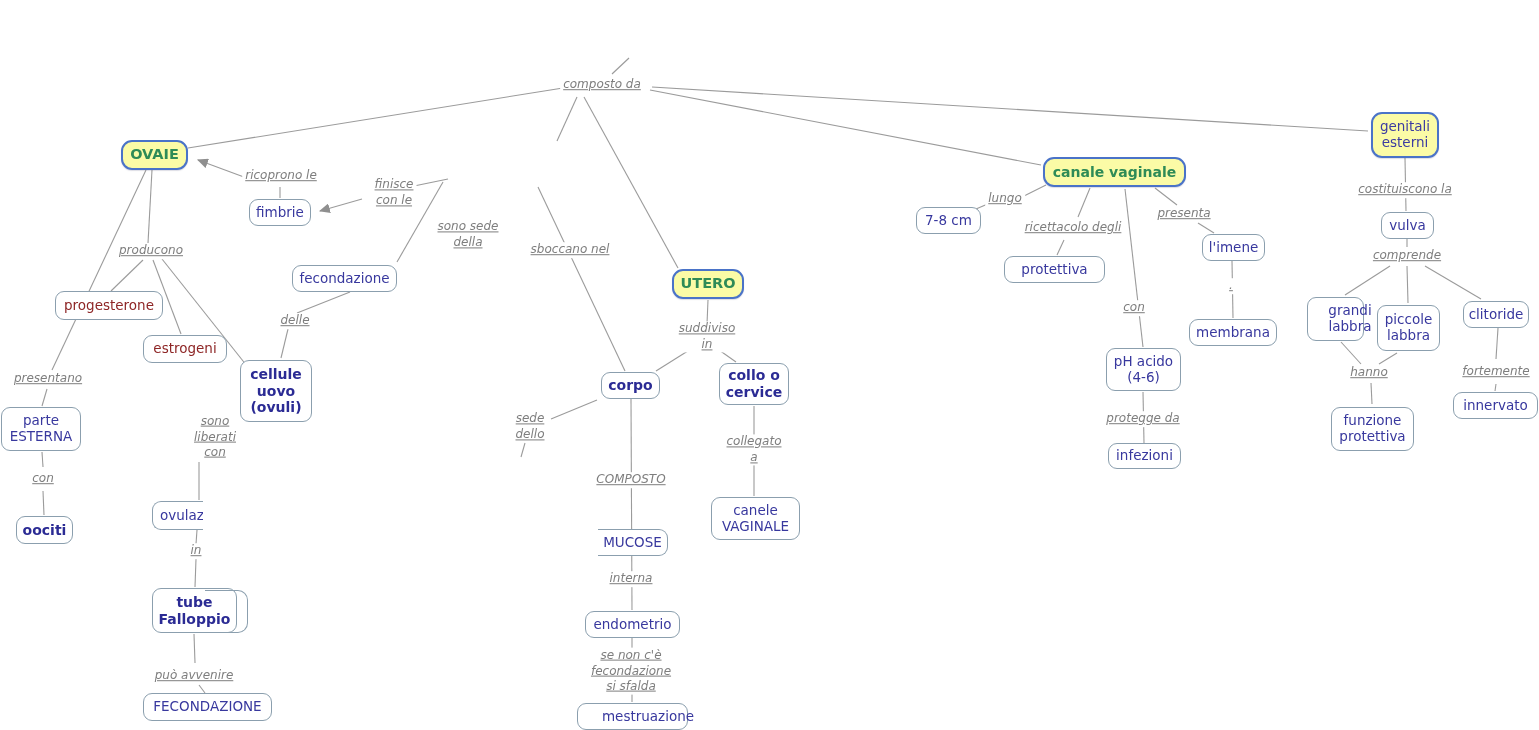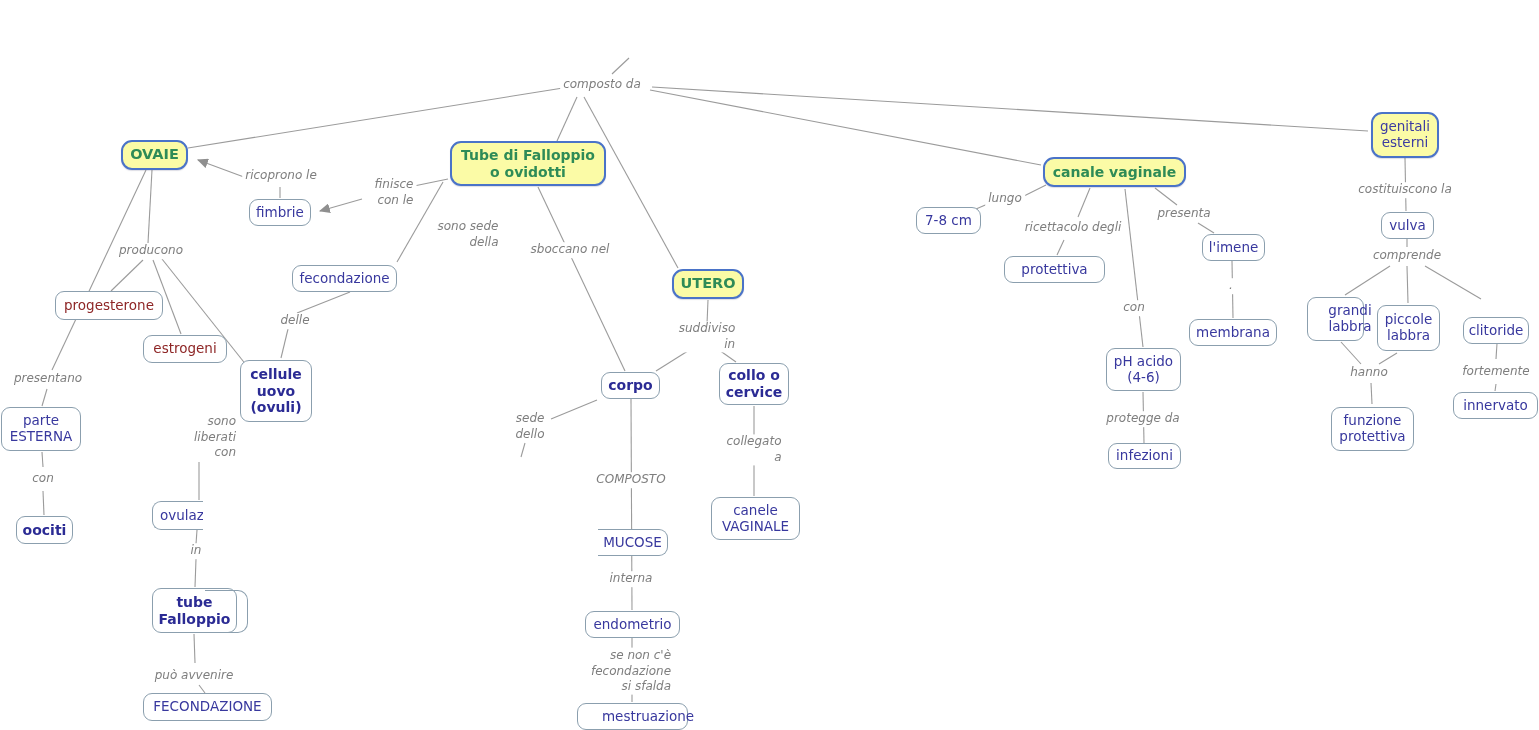--- a/index.html
+++ b/index.html
@@ -30,21 +30,21 @@
   .clip-right{
     border-right:none;border-radius:9px 0 0 9px;overflow:hidden;
     justify-content:flex-start;padding-left:7px;text-align:left;white-space:nowrap;
   }
   .clip-left{
     border-left:none;border-radius:0 9px 9px 0;overflow:hidden;
   }
   .lbl{
     position:absolute;transform:translate(-50%,-50%);
     color:#7e7e7e;font-style:italic;font-size:12px;line-height:1.3;
-    text-align:right;background:#ffffff;padding:0 3px;white-space:pre-line;
+    text-align:center;background:#ffffff;padding:0 3px;white-space:pre-line;text-decoration:underline;
   }
 </style>
 </head>
 <body>
 
 <div id="stage">
   <svg id="edges" xmlns="http://www.w3.org/2000/svg">
     <defs>
       <marker id="arrow" markerWidth="11" markerHeight="9" refX="9" refY="4.5" orient="auto">
         <polygon points="0,0 10,4.5 0,9" fill="#8f8f8f"></polygon>
@@ -100,22 +100,20 @@
       <line x1="1390" y1="266" x2="1345" y2="295" stroke="#9b9b9b" stroke-width="1.1"></line>
       <line x1="1407" y1="266" x2="1408" y2="303" stroke="#9b9b9b" stroke-width="1.1"></line>
       <line x1="1425" y1="266" x2="1481" y2="299" stroke="#9b9b9b" stroke-width="1.1"></line>
       <line x1="1341" y1="342" x2="1361" y2="364" stroke="#9b9b9b" stroke-width="1.1"></line>
       <line x1="1397" y1="353" x2="1379" y2="364" stroke="#9b9b9b" stroke-width="1.1"></line>
       <line x1="1371" y1="383" x2="1372" y2="404" stroke="#9b9b9b" stroke-width="1.1"></line>
       <line x1="1498" y1="328" x2="1496" y2="359" stroke="#9b9b9b" stroke-width="1.1"></line>
       <line x1="1496" y1="384" x2="1495" y2="391" stroke="#9b9b9b" stroke-width="1.1"></line>
     </svg>
     <div class="node kind-main" style="left: 121px; top: 140px; width: 67px; height: 30px; font-size: 14.5px;">OVAIE</div>
-    <div class="node kind-main" style="left: 450px; top: 141px; width: 156px; height: 45px;">Tube di Falloppio
-o ovidotti</div>
     <div class="node kind-main" style="left: 672px; top: 269px; width: 72px; height: 30px; font-size: 14.5px;">UTERO</div>
     <div class="node kind-main" style="left: 1043px; top: 157px; width: 143px; height: 30px;">canale vaginale</div>
     <div class="node kind-main t-blue" style="left: 1371px; top: 112px; width: 68px; height: 46px; font-size: 13.5px;">genitali
 esterni</div>
     <div class="node kind-sub" style="left: 249px; top: 199px; width: 62px; height: 27px;">fimbrie</div>
     <div class="node kind-sub" style="left: 292px; top: 265px; width: 105px; height: 27px;">fecondazione</div>
     <div class="node kind-sub t-red" style="left: 55px; top: 291px; width: 108px; height: 29px;">progesterone</div>
     <div class="node kind-sub t-red" style="left: 143px; top: 335px; width: 84px; height: 28px;">estrogeni</div>
     <div class="node kind-sub t-bold" style="left: 240px; top: 360px; width: 72px; height: 62px; font-size: 14px;">cellule
 uovo
@@ -141,21 +139,21 @@
     <div class="node kind-sub" style="left: 1202px; top: 234px; width: 63px; height: 27px;">l'imene</div>
     <div class="node kind-sub" style="left: 1189px; top: 319px; width: 88px; height: 27px;">membrana</div>
     <div class="node kind-sub" style="left: 1106px; top: 348px; width: 75px; height: 43px;">pH acido
 (4-6)</div>
     <div class="node kind-sub" style="left: 1108px; top: 443px; width: 73px; height: 26px;">infezioni</div>
     <div class="node kind-sub" style="left: 1381px; top: 212px; width: 53px; height: 27px;">vulva</div>
     <div class="node kind-sub" style="left: 1307px; top: 297px; width: 57px; height: 44px; padding-left: 29px;">grandi
 labbra</div>
     <div class="node kind-sub" style="left: 1377px; top: 305px; width: 63px; height: 46px;">piccole
 labbra</div>
-    <div class="node kind-sub" style="left: 1463px; top: 301px; width: 66px; height: 27px; margin-top: 16px;">clitoride</div>
+    <div class="node kind-sub" style="left: 1463px; top: 301px; width: 66px; height: 27px;">clitoride</div>
     <div class="node kind-sub" style="left: 1331px; top: 407px; width: 83px; height: 44px;">funzione
 protettiva</div>
     <div class="node kind-sub" style="left: 1453px; top: 392px; width: 85px; height: 27px;">innervato</div>
     <div class="lbl" style="left: 602px; top: 85px;">composto da</div>
     <div class="lbl" style="left: 281px; top: 176px;">ricoprono le</div>
     <div class="lbl" style="left: 394px; top: 193px;">finisce
 con le</div>
     <div class="lbl" style="left: 468px; top: 235px;">sono sede
 della</div>
     <div class="lbl" style="left: 570px; top: 250px;">sboccano nel</div>

